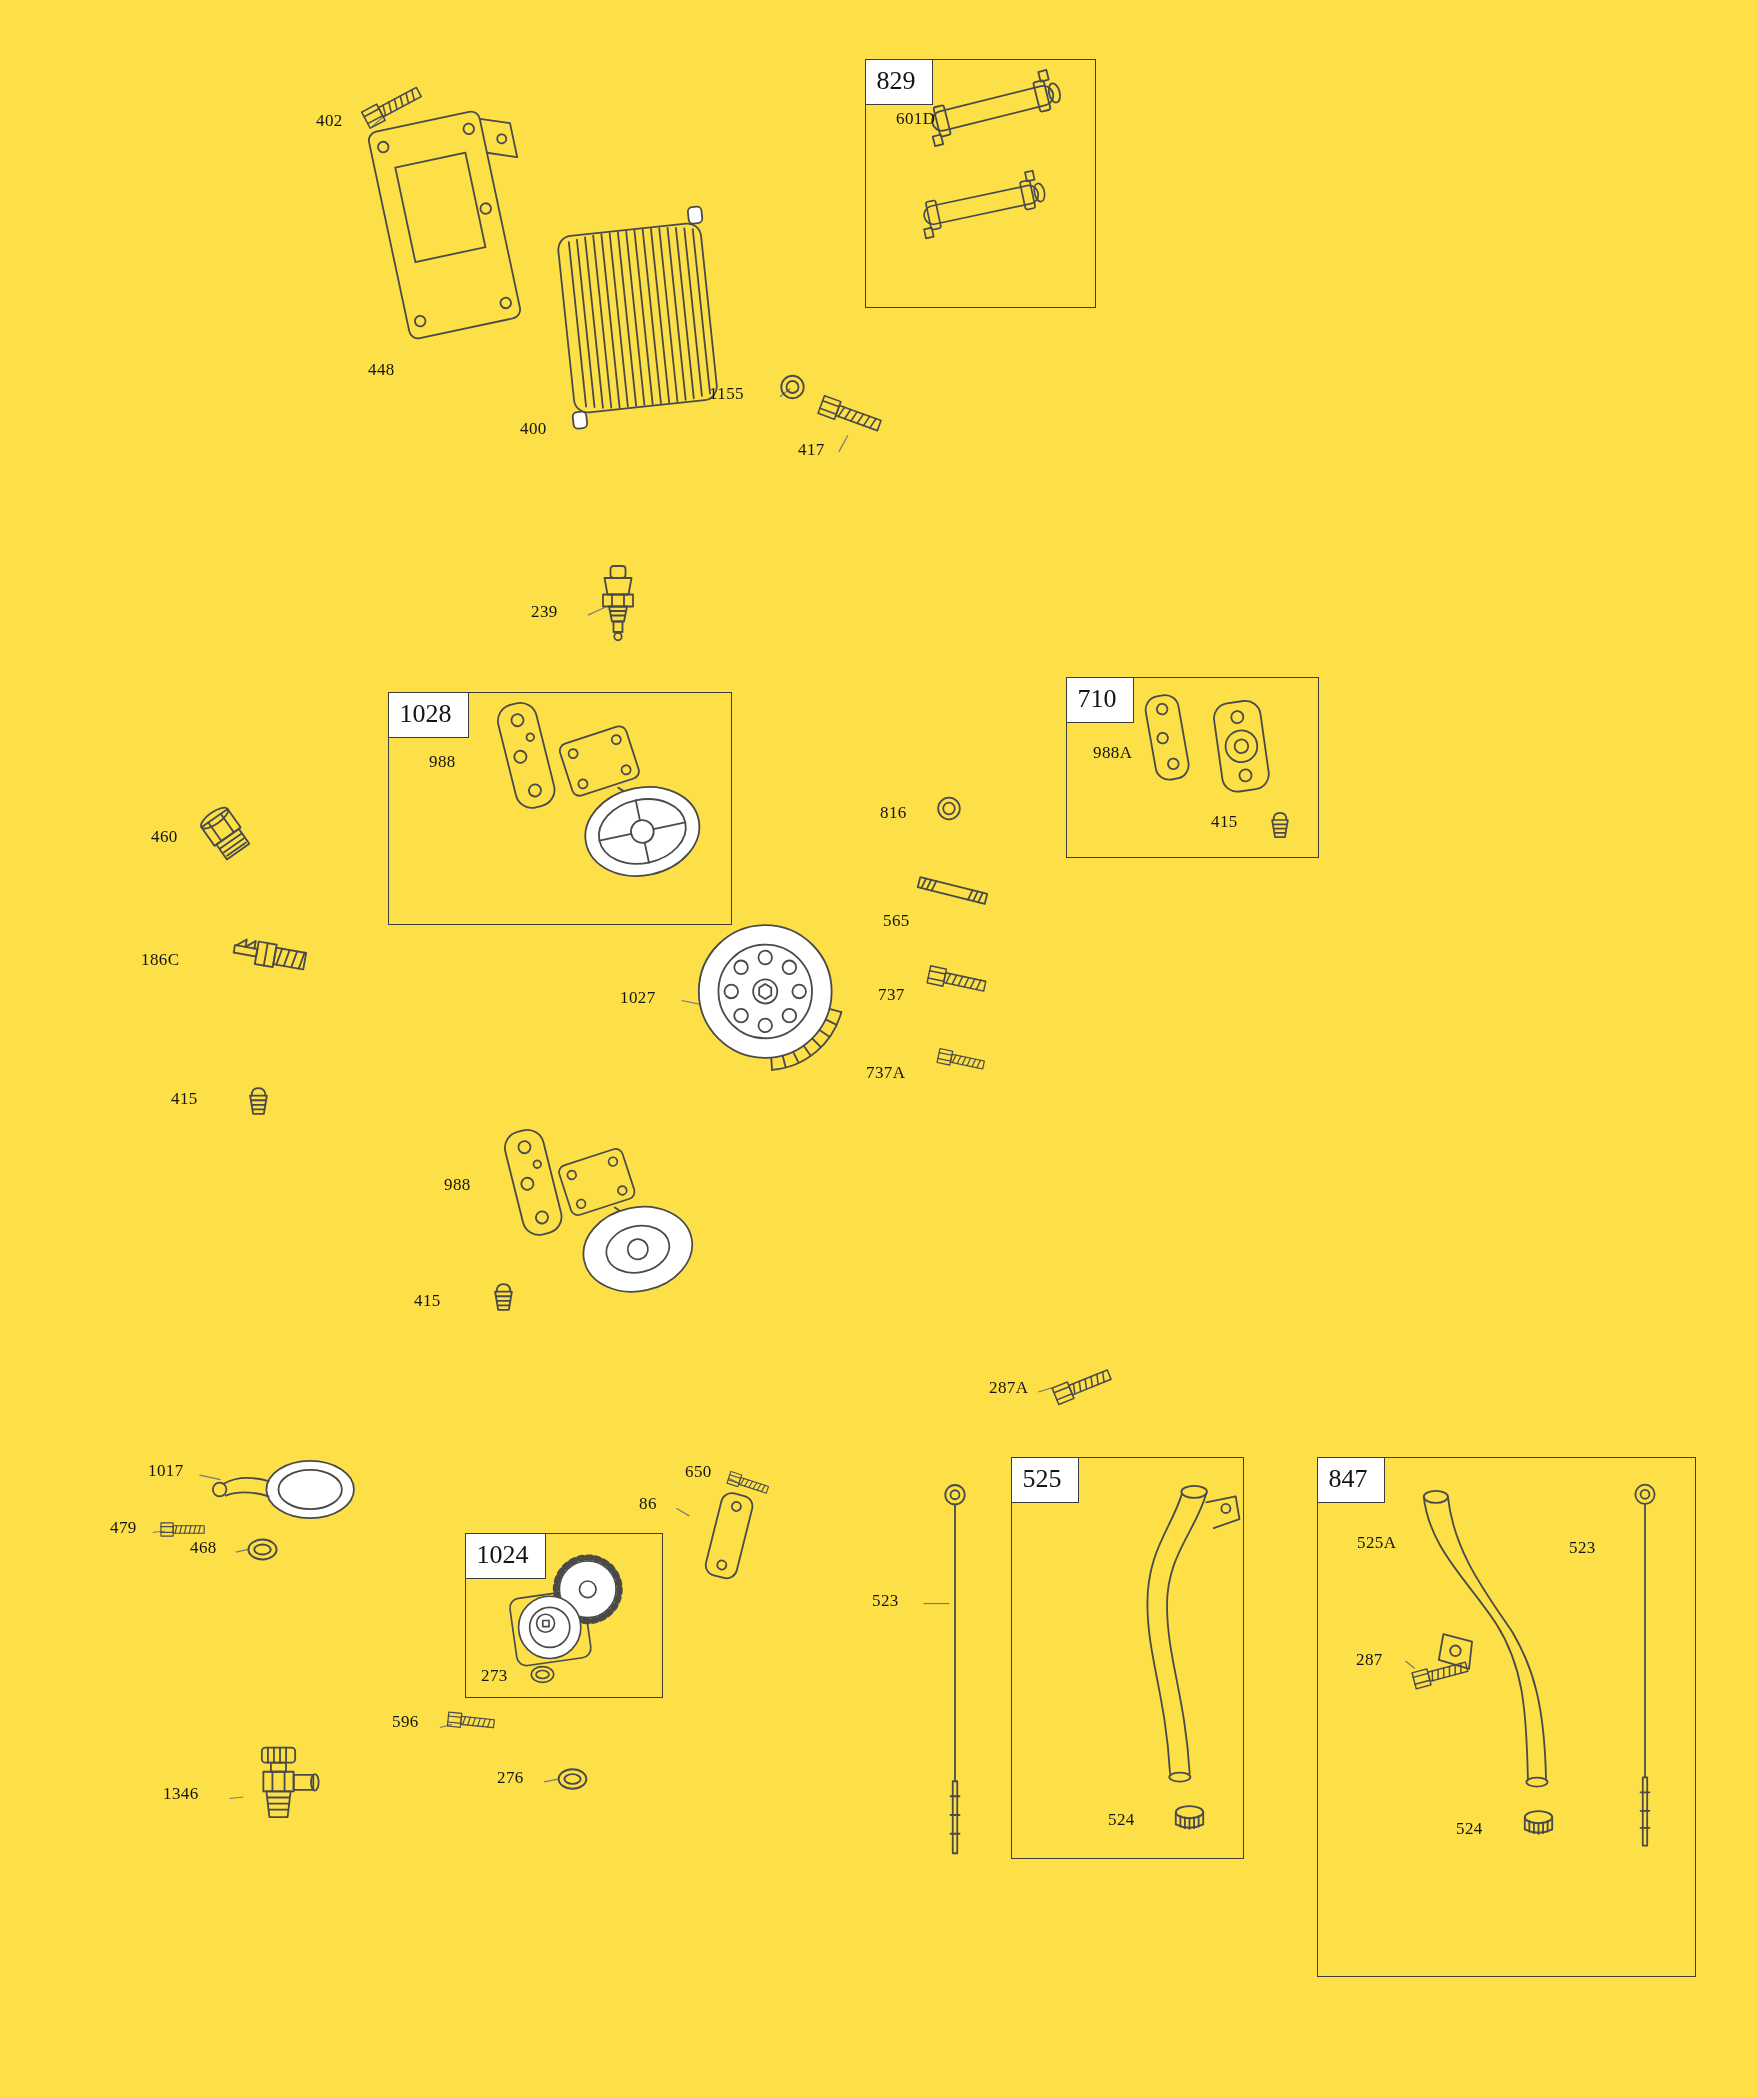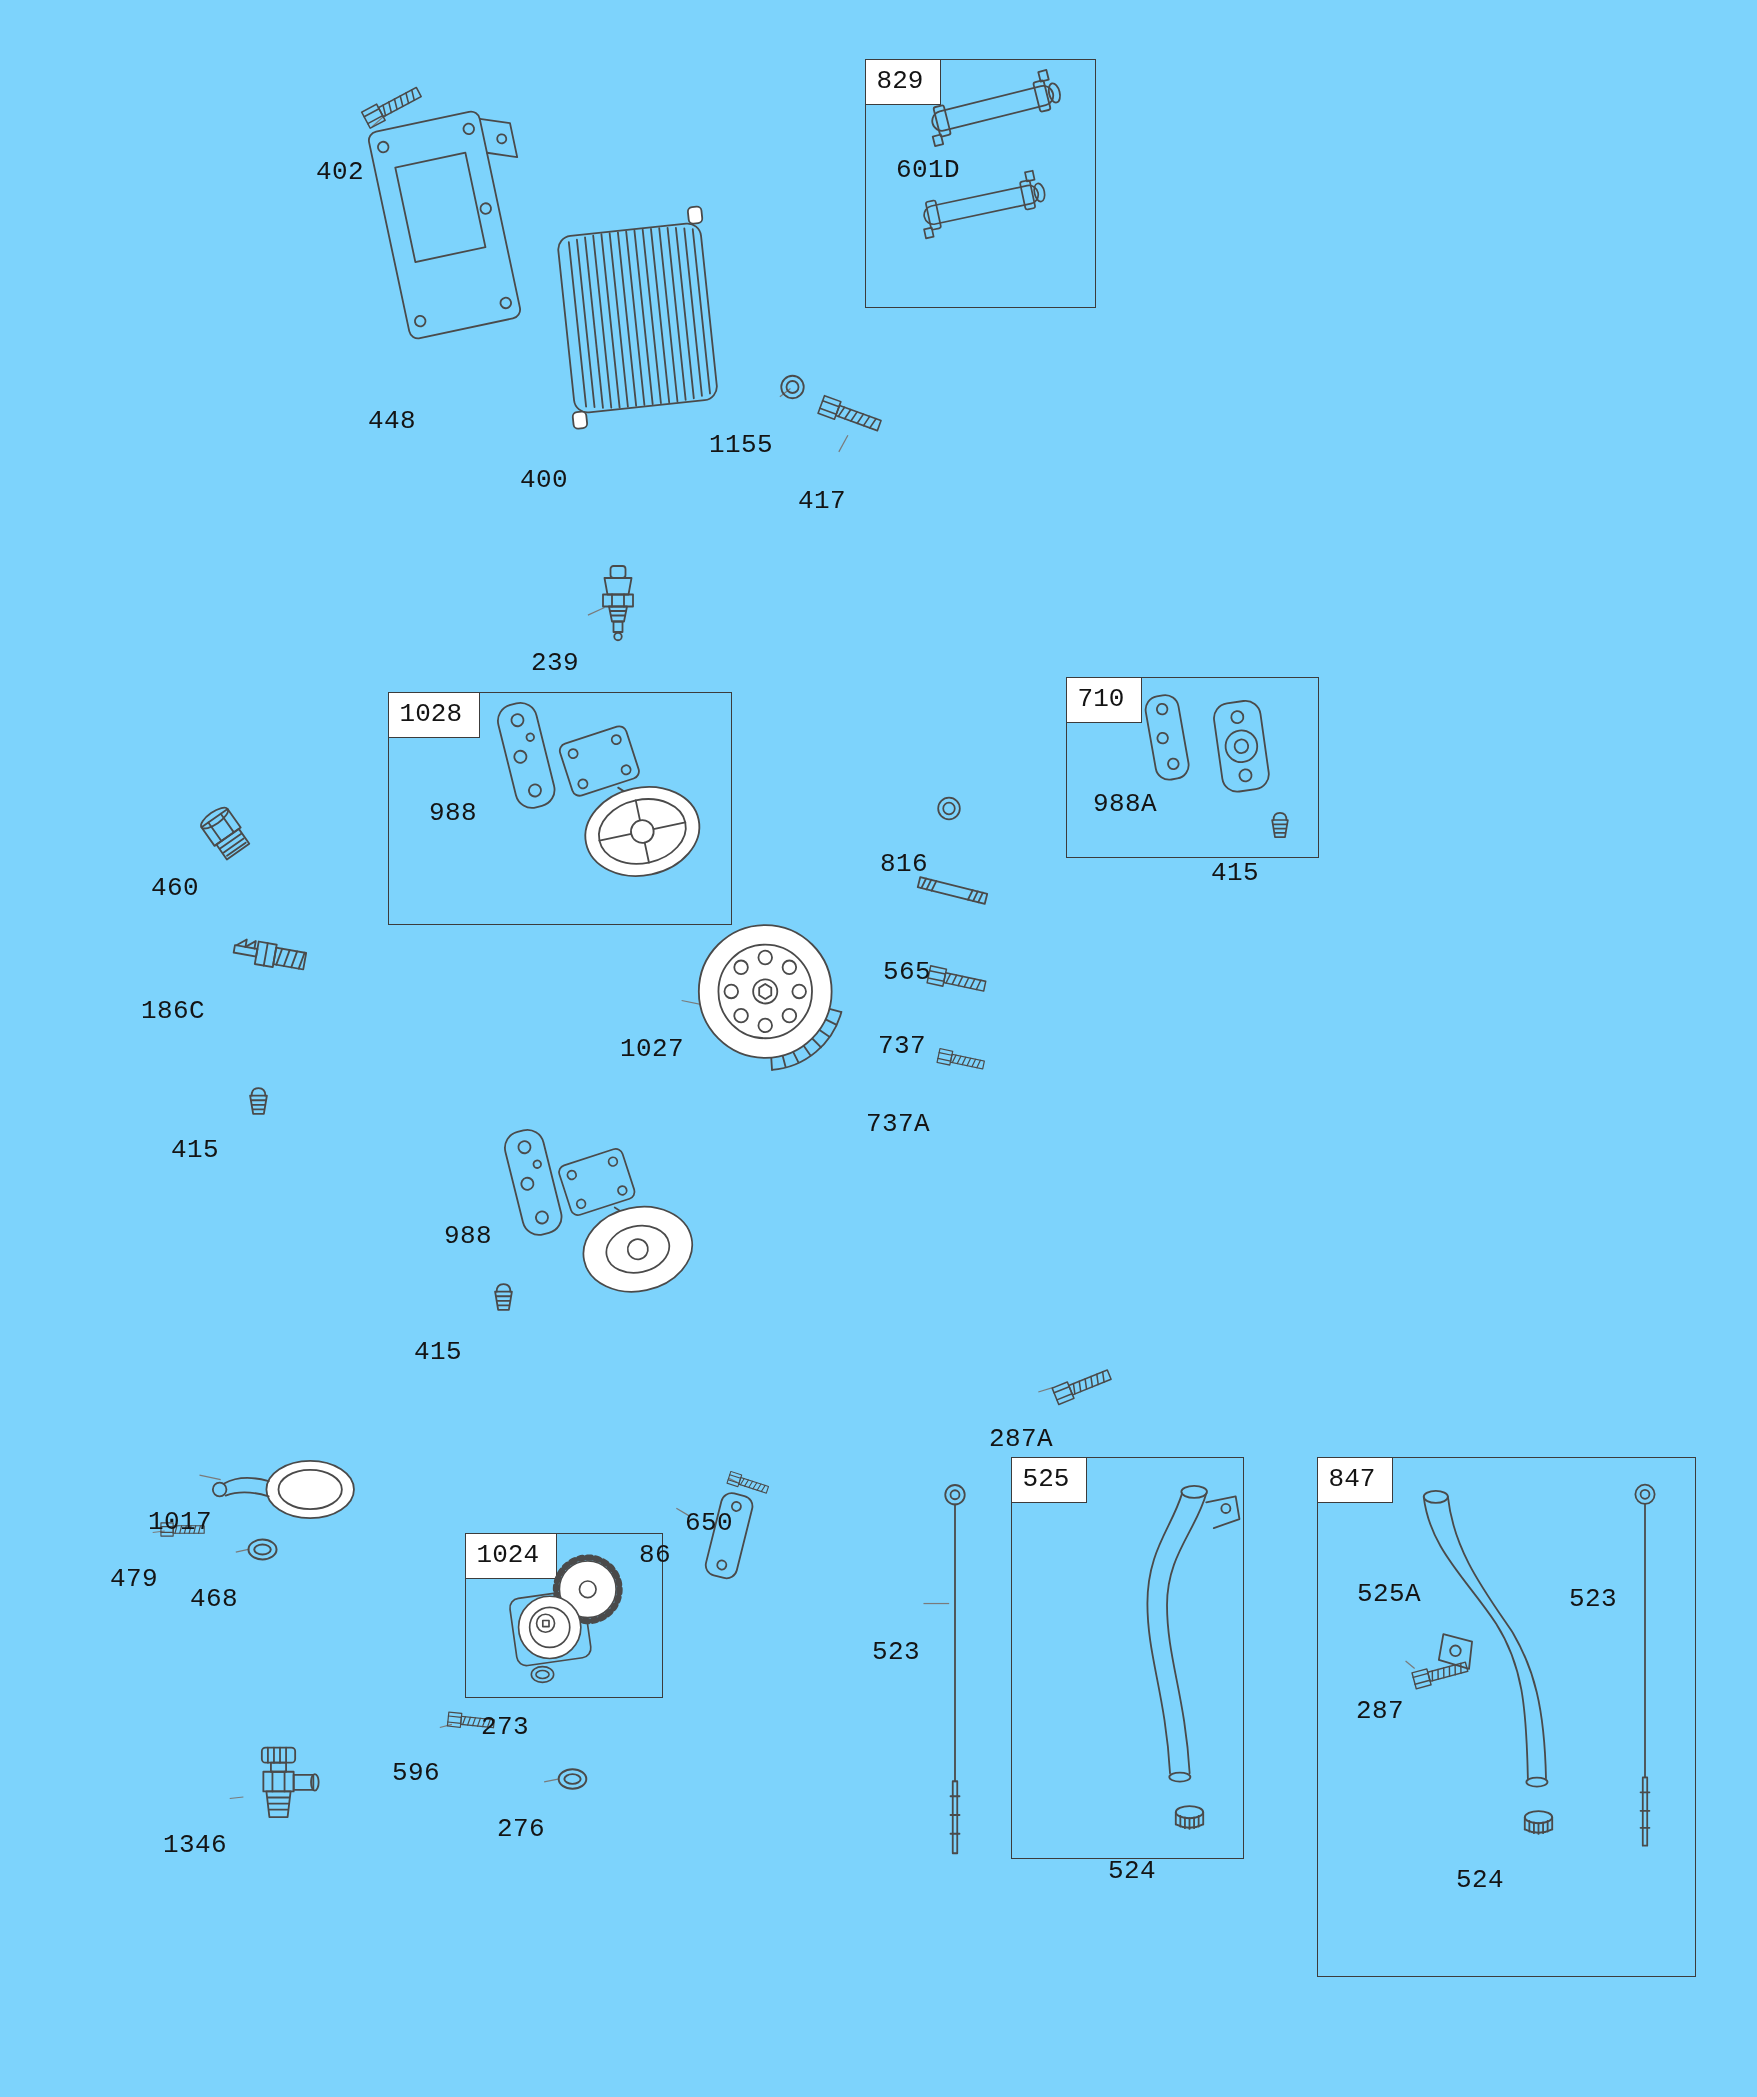--- a/index.html
+++ b/index.html
@@ -1,23 +1,23 @@
 <!DOCTYPE html>
 <html style="font-size:12px"><head>
 <meta charset="utf-8">
 <style>
   * { margin:0; padding:0; box-sizing:border-box; }
   html,body { background:#ffffff; }
   #canvas {
-    position:relative; width:1757px; height:2097px; background:#7dd3fc;
-    font-family:Liberation Mono, monospace; color:#141414; overflow:hidden;
+    position:relative; width:1757px; height:2097px; background:#fde047;
+    font-family:Liberation Serif, serif; color:#141414; overflow:hidden;
   }
   .lbl {
-    position:absolute; font-size:26px; line-height:1.1; white-space:nowrap;
-    color:#141414; letter-spacing:0.4px;margin-top:46px;
+    position:absolute; font-size:17px; line-height:1.1; white-space:nowrap;
+    color:#141414; letter-spacing:0.4px;
   }
   .gbox { position:absolute; border:1.5px solid #3c3c3c; background:transparent; }
   .gtag {
     position:absolute; top:0; left:0; padding:6px 16.6px 7.6px 10.6px;
     border-right:1.5px solid #3c3c3c; border-bottom:1.5px solid #3c3c3c;
     font-size:26px; background:#fff;
   }
   svg.draw { position:absolute; overflow:visible; }
   svg.draw * { stroke:#4a4a4a; stroke-width:2.4; fill:none; stroke-linecap:round; stroke-linejoin:round; }
   svg.draw .wf { fill:#ffffff; }

